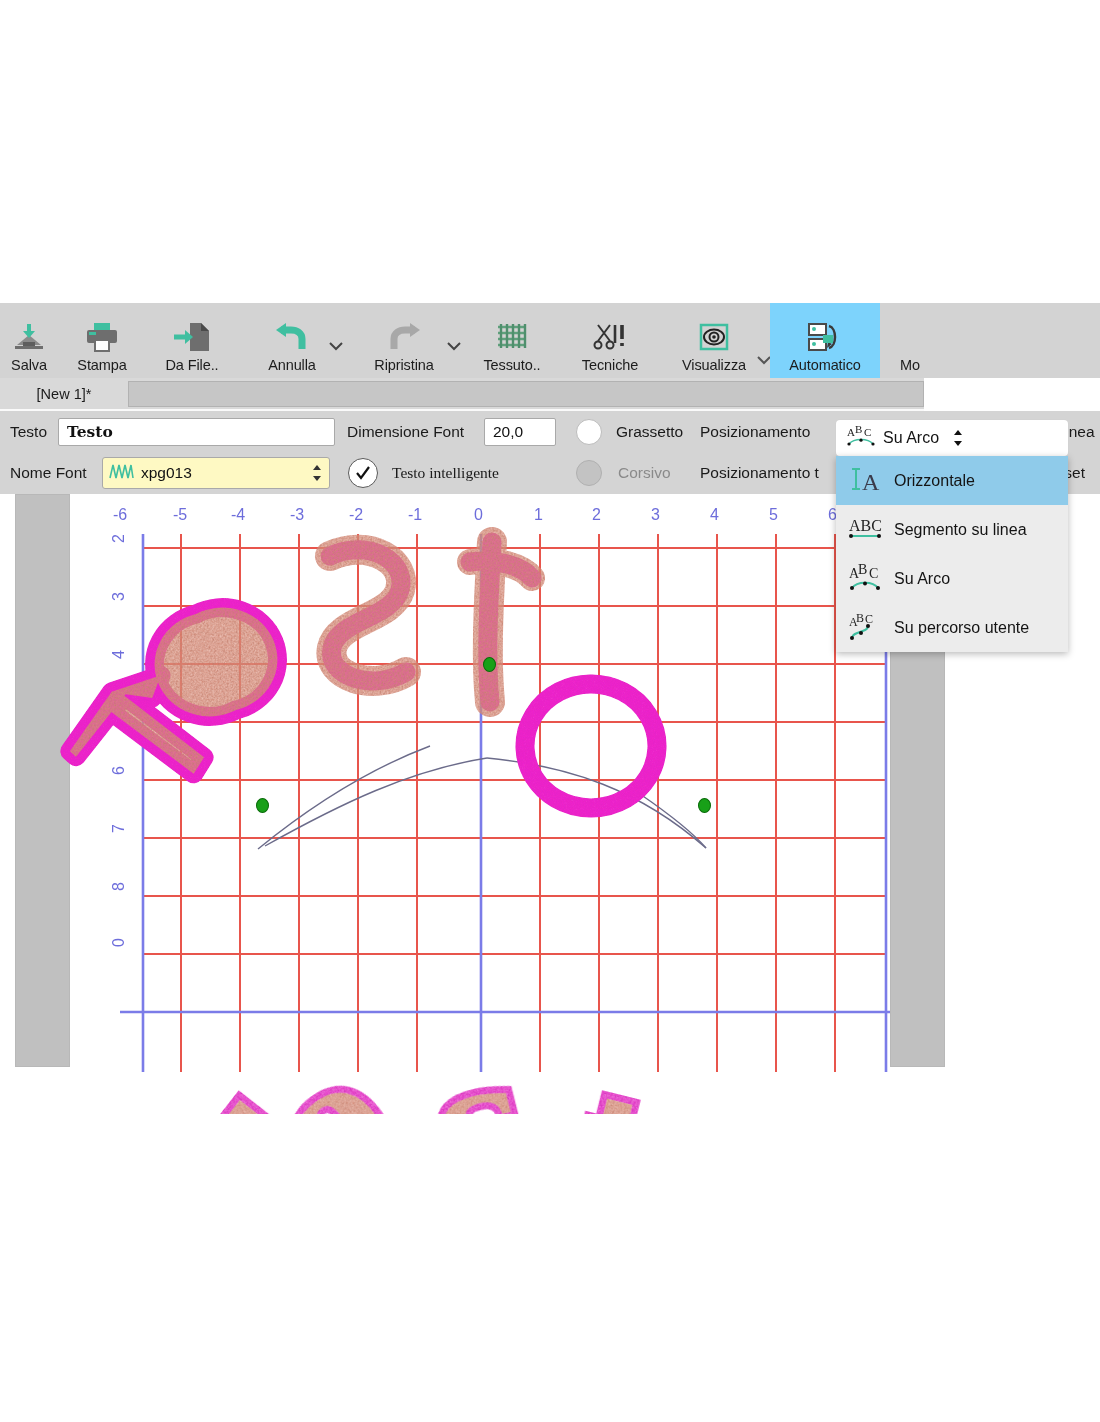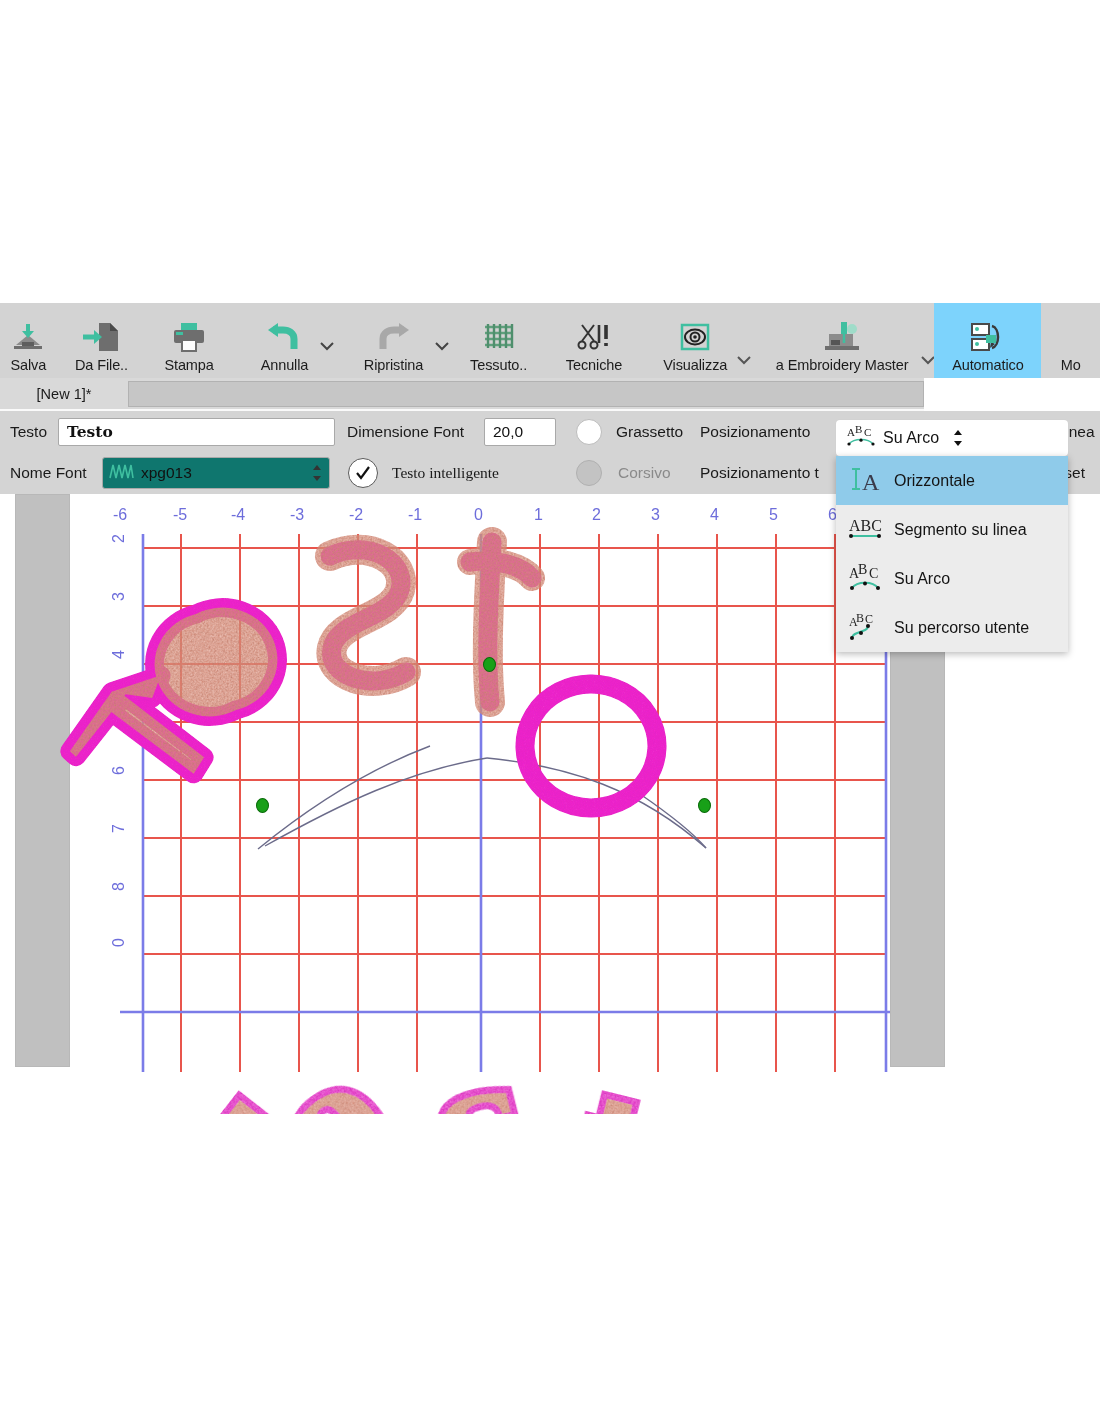--- a/index.html
+++ b/index.html
@@ -36,21 +36,21 @@
             display:flex;align-items:center;padding:0 8px;box-sizing:border-box;}
   .ptextbox .val{font-size:15.5px;color:#111;}
   .bold-val{font-family:"DejaVu Serif","Liberation Serif",serif;font-weight:bold;font-size:16px;}
   .radio{width:26px;height:26px;border-radius:50%;background:#ffffff;border:1px solid #bcbcbc;
          box-sizing:border-box;flex:none;}
   .radio.off{background:#c3c3c3;border-color:#b0b0b0;}
   .chk{width:30px;height:30px;border-radius:50%;background:#fff;border:1.5px solid #5a5a5a;
        box-sizing:border-box;display:flex;align-items:center;justify-content:center;flex:none;}
   .dim{color:#8a8a8a;}
 
-  .combo{background:#0f766e;border:1px solid #a9a9a9;border-radius:3px;height:32px;
+  .combo{background:#fef9c3;border:1px solid #a9a9a9;border-radius:3px;height:32px;
          display:flex;align-items:center;padding:0 6px;box-sizing:border-box;gap:6px;}
   .combo .ctext{font-size:15.5px;color:#111;white-space:nowrap;}
   .stepper{margin-left:auto;display:flex;flex-direction:column;line-height:7px;font-size:12px;color:#222;}
 
   
   .ddwrap{position:absolute;left:836px;top:9px;width:232px;z-index:40;}
   .ddbtn{background:#fff;border-radius:4px;height:36px;display:flex;align-items:center;
          padding:0 10px;box-sizing:border-box;gap:7px;box-shadow:0 0 0 .5px #cfcfcf;}
   .ddbtn .ctext{font-size:16px;color:#141414;}
   .ddmenu{background:#ececec;box-shadow:0 2px 7px rgba(0,0,0,.28);padding:0;overflow:hidden;}
@@ -81,42 +81,42 @@
           <path d="M3 27h28v-3H3z" fill="#6e6e6e"></path>
           <path d="M5 23l12-10 12 10z" fill="#8b8b8b"></path>
           <rect x="11" y="20" width="12" height="4" fill="#5e5e5e"></rect>
           <path d="M17 2v9" stroke="#3fbfa0" stroke-width="4"></path>
           <path d="M11 9l6 7 6-7z" fill="#3fbfa0"></path>
         </svg>
       </span>
       <span class="rb-label">Salva</span>
     </div>
 
+    <div class="rb-item" style="width:88px;">
+      <span class="glyph">
+        <svg width="36" height="32" viewBox="0 0 36 32">
+          <rect x="10" y="2" width="16" height="7" fill="#3fbfa0"></rect>
+          <rect x="3" y="9" width="30" height="13" rx="2" fill="#6e6e6e"></rect>
+          <rect x="5" y="11" width="7" height="3" fill="#3fbfa0"></rect>
+          <rect x="11" y="19" width="14" height="11" fill="#fdfdfd" stroke="#6e6e6e" stroke-width="2"></rect>
+        </svg>
+      </span>
+      <span class="rb-label">Stampa</span>
+    </div>
+
     <div class="rb-item" style="width:92px;">
       <span class="glyph">
         <svg width="40" height="32" viewBox="0 0 40 32">
           <path d="M18 2h11l8 8v20H18z" fill="#6e6e6e"></path>
           <path d="M29 2l8 8h-8z" fill="#4a4a4a"></path>
           <path d="M2 16h14" stroke="#3fbfa0" stroke-width="5"></path>
           <path d="M13 9l8 7-8 7z" fill="#3fbfa0"></path>
         </svg>
       </span>
       <span class="rb-label">Da File..</span>
-    </div>
-
-    <div class="rb-item" style="width:88px;">
-      <span class="glyph">
-        <svg width="36" height="32" viewBox="0 0 36 32">
-          <rect x="10" y="2" width="16" height="7" fill="#3fbfa0"></rect>
-          <rect x="3" y="9" width="30" height="13" rx="2" fill="#6e6e6e"></rect>
-          <rect x="5" y="11" width="7" height="3" fill="#3fbfa0"></rect>
-          <rect x="11" y="19" width="14" height="11" fill="#fdfdfd" stroke="#6e6e6e" stroke-width="2"></rect>
-        </svg>
-      </span>
-      <span class="rb-label">Stampa</span>
     </div>
 
     <div class="rb-item" style="width:108px;">
       <span class="glyph">
         <svg width="40" height="32" viewBox="0 0 40 32">
           <path d="M30 28V18c0-6-5-9-11-9H9" stroke="#3fbfa0" stroke-width="7" fill="none"></path>
           <path d="M14 2L4 9l10 7z" fill="#3fbfa0"></path>
         </svg>
       </span>
       <span class="rb-label">Annulla</span>
@@ -178,38 +178,20 @@
         </svg>
       </span>
       <span class="rb-label">Visualizza</span>
       <span class="rb-caret" style="right:-2px;bottom:10px;">
         <svg width="16" height="12" viewBox="0 0 16 12">
             <path d="M2 3l6 6 6-6" stroke="#555" stroke-width="2" fill="none"></path>
           </svg>
       </span>
     </div>
 
-    <div class="rb-item" style="width:190px;">
-      <span class="glyph">
-        <svg width="46" height="34" viewBox="0 0 46 34">
-          <path d="M6 30h34v-4H6z" fill="#6e6e6e"></path>
-          <path d="M10 26V14h24v12z" fill="#8c8c8c"></path>
-          <path d="M22 2h6v12h-6z" fill="#3fbfa0"></path>
-          <circle cx="33" cy="9" r="5" fill="#9fdcc9"></circle>
-          <path d="M25 14v9" stroke="#3fbfa0" stroke-width="2.5"></path>
-          <rect x="12" y="20" width="9" height="5" fill="#555"></rect>
-        </svg>
-      </span>
-      <span class="rb-label">a Embroidery Master</span>
-      <span class="rb-caret" style="right:-2px;bottom:10px;">
-        <svg width="16" height="12" viewBox="0 0 16 12">
-            <path d="M2 3l6 6 6-6" stroke="#555" stroke-width="2" fill="none"></path>
-          </svg>
-      </span>
-    </div>
 
     <div class="rb-item active" style="width:110px;">
       <span class="glyph">
         <svg width="40" height="32" viewBox="0 0 40 32">
           <rect x="4" y="3" width="17" height="11" fill="#fff" stroke="#4a4a4a" stroke-width="2"></rect>
           <rect x="4" y="18" width="17" height="11" fill="#fff" stroke="#4a4a4a" stroke-width="2"></rect>
           <circle cx="9" cy="8" r="2" fill="#3fbfa0"></circle>
           <circle cx="9" cy="23" r="2" fill="#3fbfa0"></circle>
           <path d="M24 5c8 2 8 20 0 22" stroke="#3a3a3a" stroke-width="2.5" fill="none"></path>
           <path d="M27 23l-5 4 1-6z" fill="#3a3a3a"></path>

